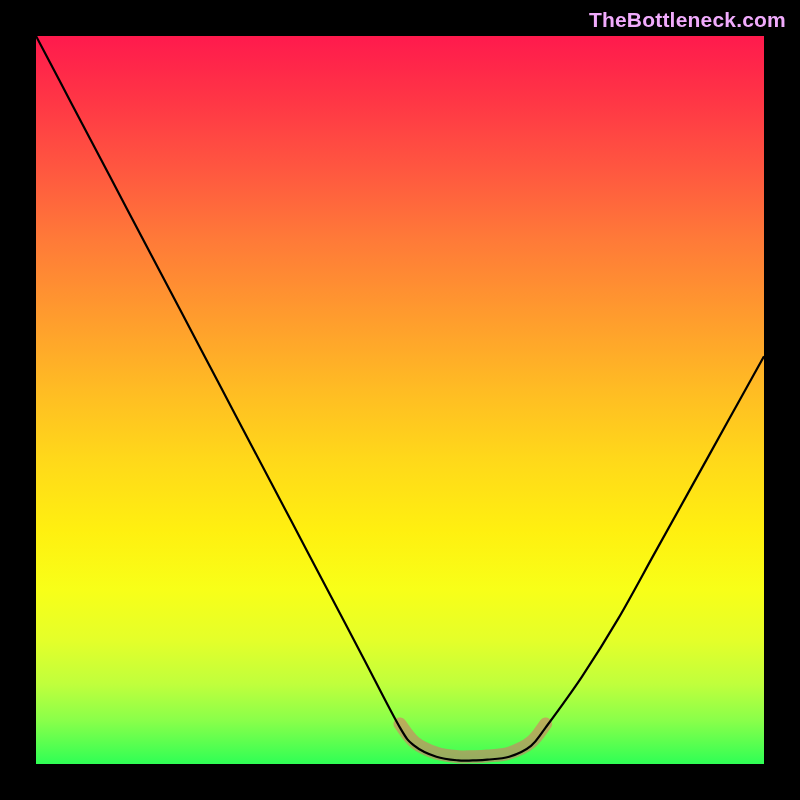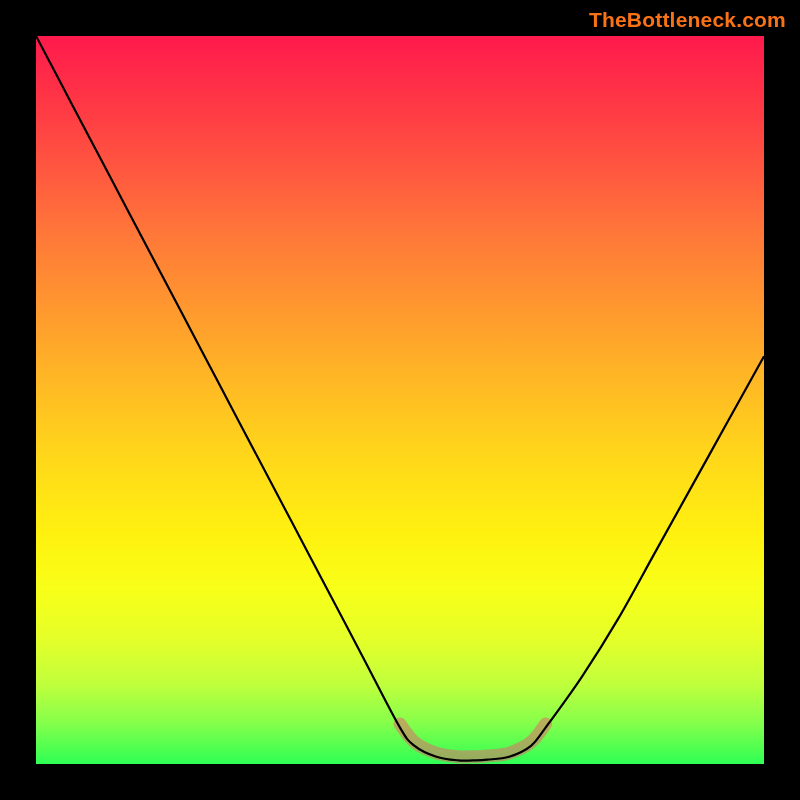--- a/index.html
+++ b/index.html
@@ -46,21 +46,21 @@
     );
   }
   .svg-layer {
     position: absolute;
     inset: 0;
   }
   .watermark {
     position: absolute;
     top: 8px;
     right: 14px;
-    color: #f97316;
+    color: #f0abfc;
     font-size: 21px;
     font-weight: 600;
     letter-spacing: 0.2px;
     user-select: none;
     margin-left: 18px;
   }
 </style>
 </head>
 <body>
 

